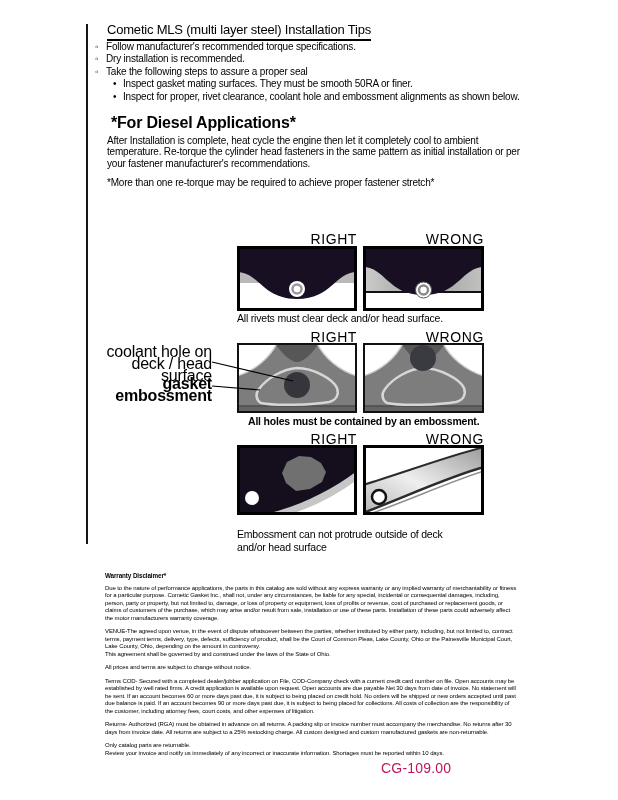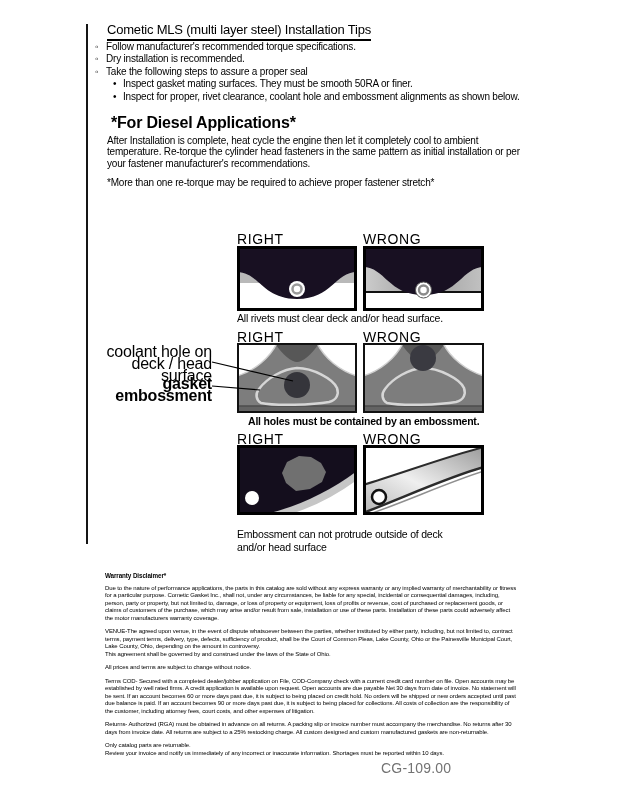--- a/index.html
+++ b/index.html
@@ -20,36 +20,36 @@
   .b-row { display:flex; }
   .b-row .mk { width:11px; flex:0 0 11px; text-align:left; }
   .b-row.sub { padding-left:18px; }
   .b-row.sub .mk { width:10px; flex:0 0 10px; }
 
   .diesel { position:absolute; left:107px; top:117px; width:420px; font-size:10px; letter-spacing:-0.2px; line-height:11.6px; }
   .diesel h2 { margin:0 0 6px 4px; font-size:16px; letter-spacing:-0.2px; }
   .diesel p { margin:0 0 8px 0; }
 
   .dg-labels { position:absolute; display:flex; gap:6px; width:247px; left:237px; }
-  .dg-labels div { width:120px; text-align:left; font-size:14px; letter-spacing:0.6px; }
+  .dg-labels div { width:120px; text-align:right; font-size:14px; letter-spacing:0.6px; }
   .dg-labels div:last-child { width:121px; }
   .dg-panels { position:absolute; display:flex; gap:6px; left:237px; }
   .dg-panels svg { display:block; }
   .dg-caption { position:absolute; font-size:10.5px; letter-spacing:-0.2px; }
 
   .ann { position:absolute; left:96px; width:116px; text-align:right; font-size:16px; letter-spacing:-0.2px; line-height:12px; }
   .leader-lines { position:absolute; left:208px; top:352px; }
 
   .warranty { position:absolute; left:105px; top:572px; width:412px; font-size:6px; line-height:7.5px; letter-spacing:-0.1px; }
   .warranty h3 { margin:0 0 5px 0; font-size:6.3px; }
   .warranty p { margin:0 0 6px 0; }
   .warranty .tight { margin:0; }
   .warranty .block { margin:0 0 6px 0; }
 
-  .page-code { position:absolute; left:381px; top:760px; font-size:14px; letter-spacing:0.2px; color:#737373; }
+  .page-code { position:absolute; left:381px; top:760px; font-size:14px; letter-spacing:0.2px; color:#be185d; }
 </style>
 </head>
 <body>
 
 <div class="page">
 
   <div class="left-rule"></div>
 
   <div class="title">Cometic MLS (multi layer steel) Installation Tips</div>
 

